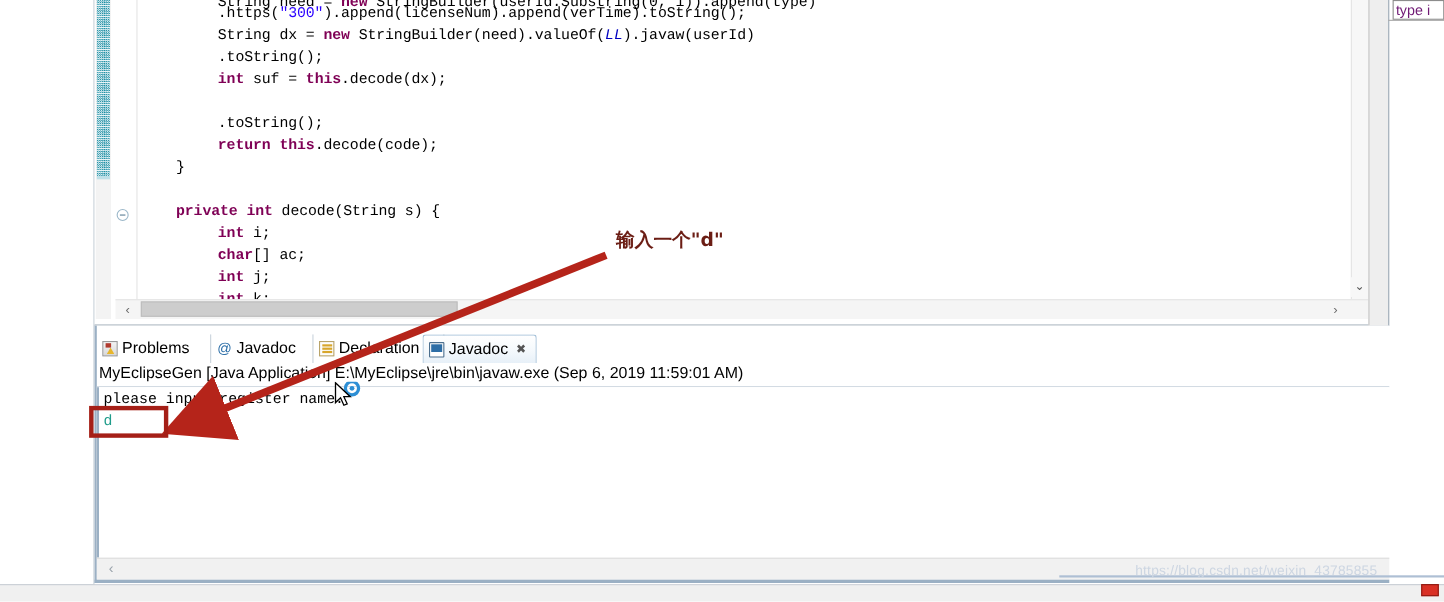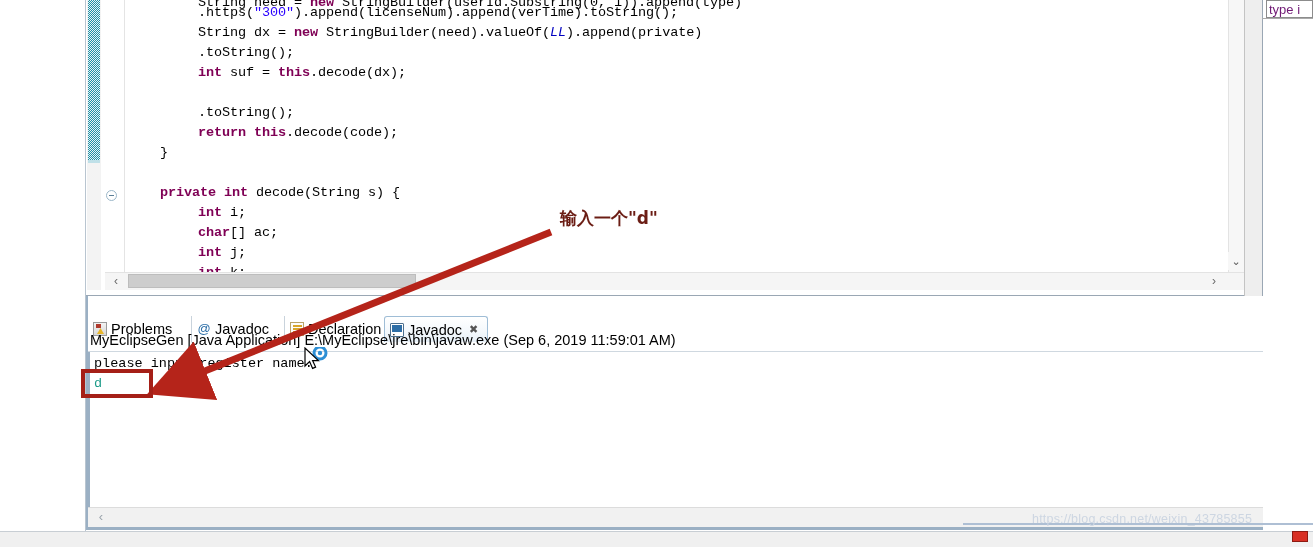--- a/index.html
+++ b/index.html
@@ -172,21 +172,21 @@
     box-sizing: border-box;
   }
 
   
   #view-panel {
     left: 86px; top: 296px; width: 1177px; height: 235px;
     background: #ffffff;
     box-sizing: border-box;
   }
   #tab-strip {
-    left: 88px; top: 316px; width: 1175px; height: 26px;
+    left: 88px; top: 304px; width: 1175px; height: 26px;
   }
   .tab {
     position: absolute;
     top: 0;
     height: 26px;
     display: flex;
     align-items: center;
     gap: 4px;
     padding: 0 7px 0 5px;
     font-size: 14.5px;
@@ -341,21 +341,21 @@
   <div id="ruler-marker" class="abs"></div>
   <div id="ruler-marker-foot" class="abs"></div>
 
   <div id="fold-bar" class="abs">
     <div class="fold-icon abs" style="left:5px; top:190px;"></div>
   </div>
 
   <div id="code-area" class="abs">
       <div class="code-line" style="top: -7px; left: 74px;"><span>String need = </span><span class="kw">new</span><span> StringBuilder(userId.Substring(0, 1)).append(type)</span></div>
       <div class="code-line" style="top: 3px; left: 74px;"><span>.https(</span><span class="str">"300"</span><span>).append(licenseNum).append(verTime).toString();</span></div>
-      <div class="code-line" style="top: 23px; left: 74px;"><span>String dx = </span><span class="kw">new</span><span> StringBuilder(need).valueOf(</span><span class="fld">LL</span><span>).append(private)</span></div>
+      <div class="code-line" style="top: 23px; left: 74px;"><span>String dx = </span><span class="kw">new</span><span> StringBuilder(need).valueOf(</span><span class="fld">LL</span><span>).javaw(userId)</span></div>
       <div class="code-line" style="top: 43px; left: 74px;"><span>.toString();</span></div>
       <div class="code-line" style="top: 63px; left: 74px;"><span class="kw">int</span><span> suf = </span><span class="kw">this</span><span>.decode(dx);</span></div>
       <div class="code-line" style="top: 103px; left: 74px;"><span>.toString();</span></div>
       <div class="code-line" style="top: 123px; left: 74px;"><span class="kw">return</span><span> </span><span class="kw">this</span><span>.decode(code);</span></div>
       <div class="code-line" style="top: 143px; left: 36px;"><span>}</span></div>
       <div class="code-line" style="top: 163px; left: 36px;"><span></span></div>
       <div class="code-line" style="top: 183px; left: 36px;"><span class="kw">private int</span><span> decode(String s) {</span></div>
       <div class="code-line" style="top: 203px; left: 74px;"><span class="kw">int</span><span> i;</span></div>
       <div class="code-line" style="top: 223px; left: 74px;"><span class="kw">char</span><span>[] ac;</span></div>
       <div class="code-line" style="top: 243px; left: 74px;"><span class="kw">int</span><span> j;</span></div>

